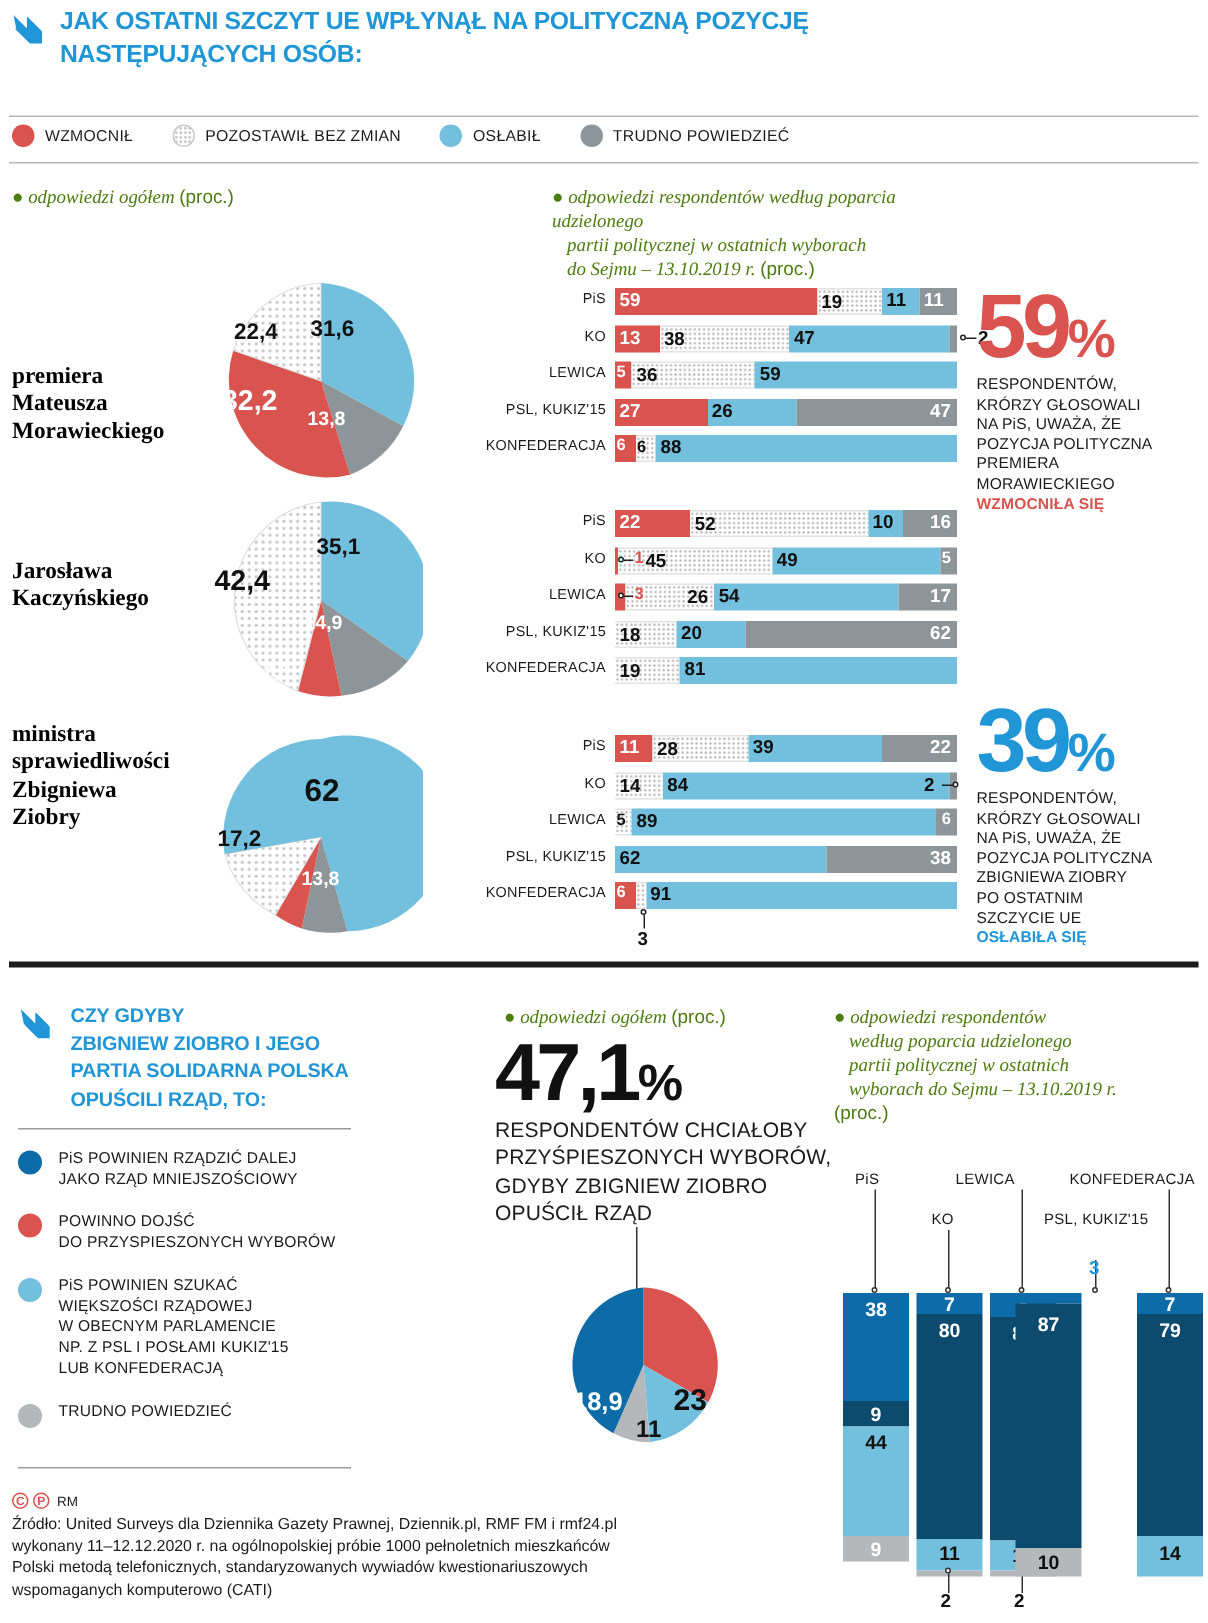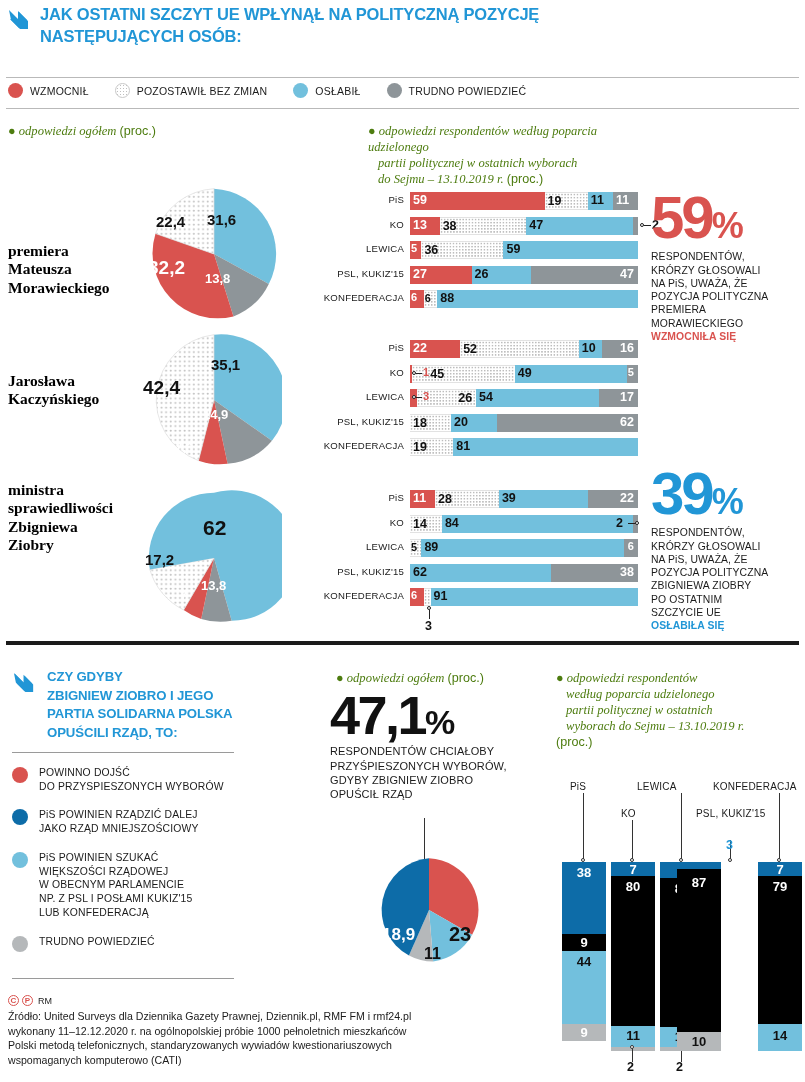--- a/index.html
+++ b/index.html
@@ -89,21 +89,21 @@
   .bl-item { display: flex; align-items: flex-start; margin-bottom: 15px; }
   .bl-dot { flex: 0 0 auto; width: 16px; height: 16px; border-radius: 50%; margin-right: 11px; margin-top: 1px; }
   .bl-txt { font-size: 10.4px; line-height: 1.32; letter-spacing: .15px; color: #1b1b1b; }
 
   
   .vcol { position: absolute; width: 44px; }
   .vseg { position: relative; width: 44px; }
   .vseg .vv { position: absolute; left: 0; right: 0; text-align: center; font-weight: bold; font-size: 13px; }
   .vseg .vv.top { top: 3px; }
   .c-dblue { background: #0d6ca8; }
-  .c-red   { background: #000000; }
+  .c-red   { background: #0c4a6e; }
   .c-lblue { background: #72c0dd; }
   .c-grey  { background: #b5b8ba; }
 
   .vlabel { position: absolute; font-size: 10px; letter-spacing: .2px; white-space: nowrap; color: #1b1b1b; }
   .vstem { position: absolute; width: 1px; background: #333; }
   .vknob { position: absolute; width: 4px; height: 4px; border: 1px solid #333; border-radius: 50%; background: #fff; }
   .vout { position: absolute; font-weight: bold; font-size: 12.5px; }
 
   
   .src { position: absolute; left: 8px; top: 995px; width: 545px; }
@@ -530,31 +530,31 @@
       <span>ZBIGNIEW ZIOBRO I JEGO</span><br>
       <span>PARTIA SOLIDARNA POLSKA</span><br>
       <span>OPUŚCILI RZĄD, TO:</span>
     </div>
   </div>
 
   <div style="position:absolute;left:12px;top:752px;width:222px;height:1px;background:#9a9a9a;"></div>
 
   <div class="b-legend">
     <div class="bl-item">
+      <span class="bl-dot" style="background:#0d6ca8"></span>
+      <span class="bl-txt">
+        <span>PiS POWINIEN RZĄDZIĆ DALEJ</span><br>
+        <span>JAKO RZĄD MNIEJSZOŚCIOWY</span>
+      </span>
+    </div>
+    <div class="bl-item">
       <span class="bl-dot" style="background:#d9534f"></span>
       <span class="bl-txt">
         <span>POWINNO DOJŚĆ</span><br>
         <span>DO PRZYSPIESZONYCH WYBORÓW</span>
-      </span>
-    </div>
-    <div class="bl-item">
-      <span class="bl-dot" style="background:#0d6ca8"></span>
-      <span class="bl-txt">
-        <span>PiS POWINIEN RZĄDZIĆ DALEJ</span><br>
-        <span>JAKO RZĄD MNIEJSZOŚCIOWY</span>
       </span>
     </div>
     <div class="bl-item">
       <span class="bl-dot" style="background:#72c0dd"></span>
       <span class="bl-txt">
         <span>PiS POWINIEN SZUKAĆ</span><br>
         <span>WIĘKSZOŚCI RZĄDOWEJ</span><br>
         <span>W OBECNYM PARLAMENCIE</span><br>
         <span>NP. Z PSL I POSŁAMI KUKIZ'15</span><br>
         <span>LUB KONFEDERACJĄ</span>
@@ -570,21 +570,21 @@
 
   <div class="cap" style="left:336px; top:670px; width:215px;">
     <span class="bull">●</span> <span>odpowiedzi ogółem</span>
     <span class="rm">(proc.)</span>
   </div>
 
   <div style="position:absolute; left:330px; top:690px;">
     <div style="font-weight:bold; font-size:54px; line-height:.95; letter-spacing:-2.5px; color:#111;">
       <span>47,1</span><span style="font-size:34px; letter-spacing:-1px;">%</span>
     </div>
-    <div style="font-size:11px; line-height:1.3; letter-spacing:.1px; margin-top:3px; color:#1b1b1b;">
+    <div style="font-size:14px; line-height:1.3; letter-spacing:.1px; margin-top:3px; color:#1b1b1b;">
       <span>RESPONDENTÓW CHCIAŁOBY</span><br>
       <span>PRZYŚPIESZONYCH WYBORÓW,</span><br>
       <span>GDYBY ZBIGNIEW ZIOBRO</span><br>
       <span>OPUŚCIŁ RZĄD</span>
     </div>
   </div>
 
   <div style="position:absolute; left:424px; top:818px; width:1px; height:47px; background:#333;"></div>
   <div style="position:absolute; left:422px; top:863px; width:4px; height:4px; border:1px solid #333; border-radius:50%; background:#fff;"></div>
 

